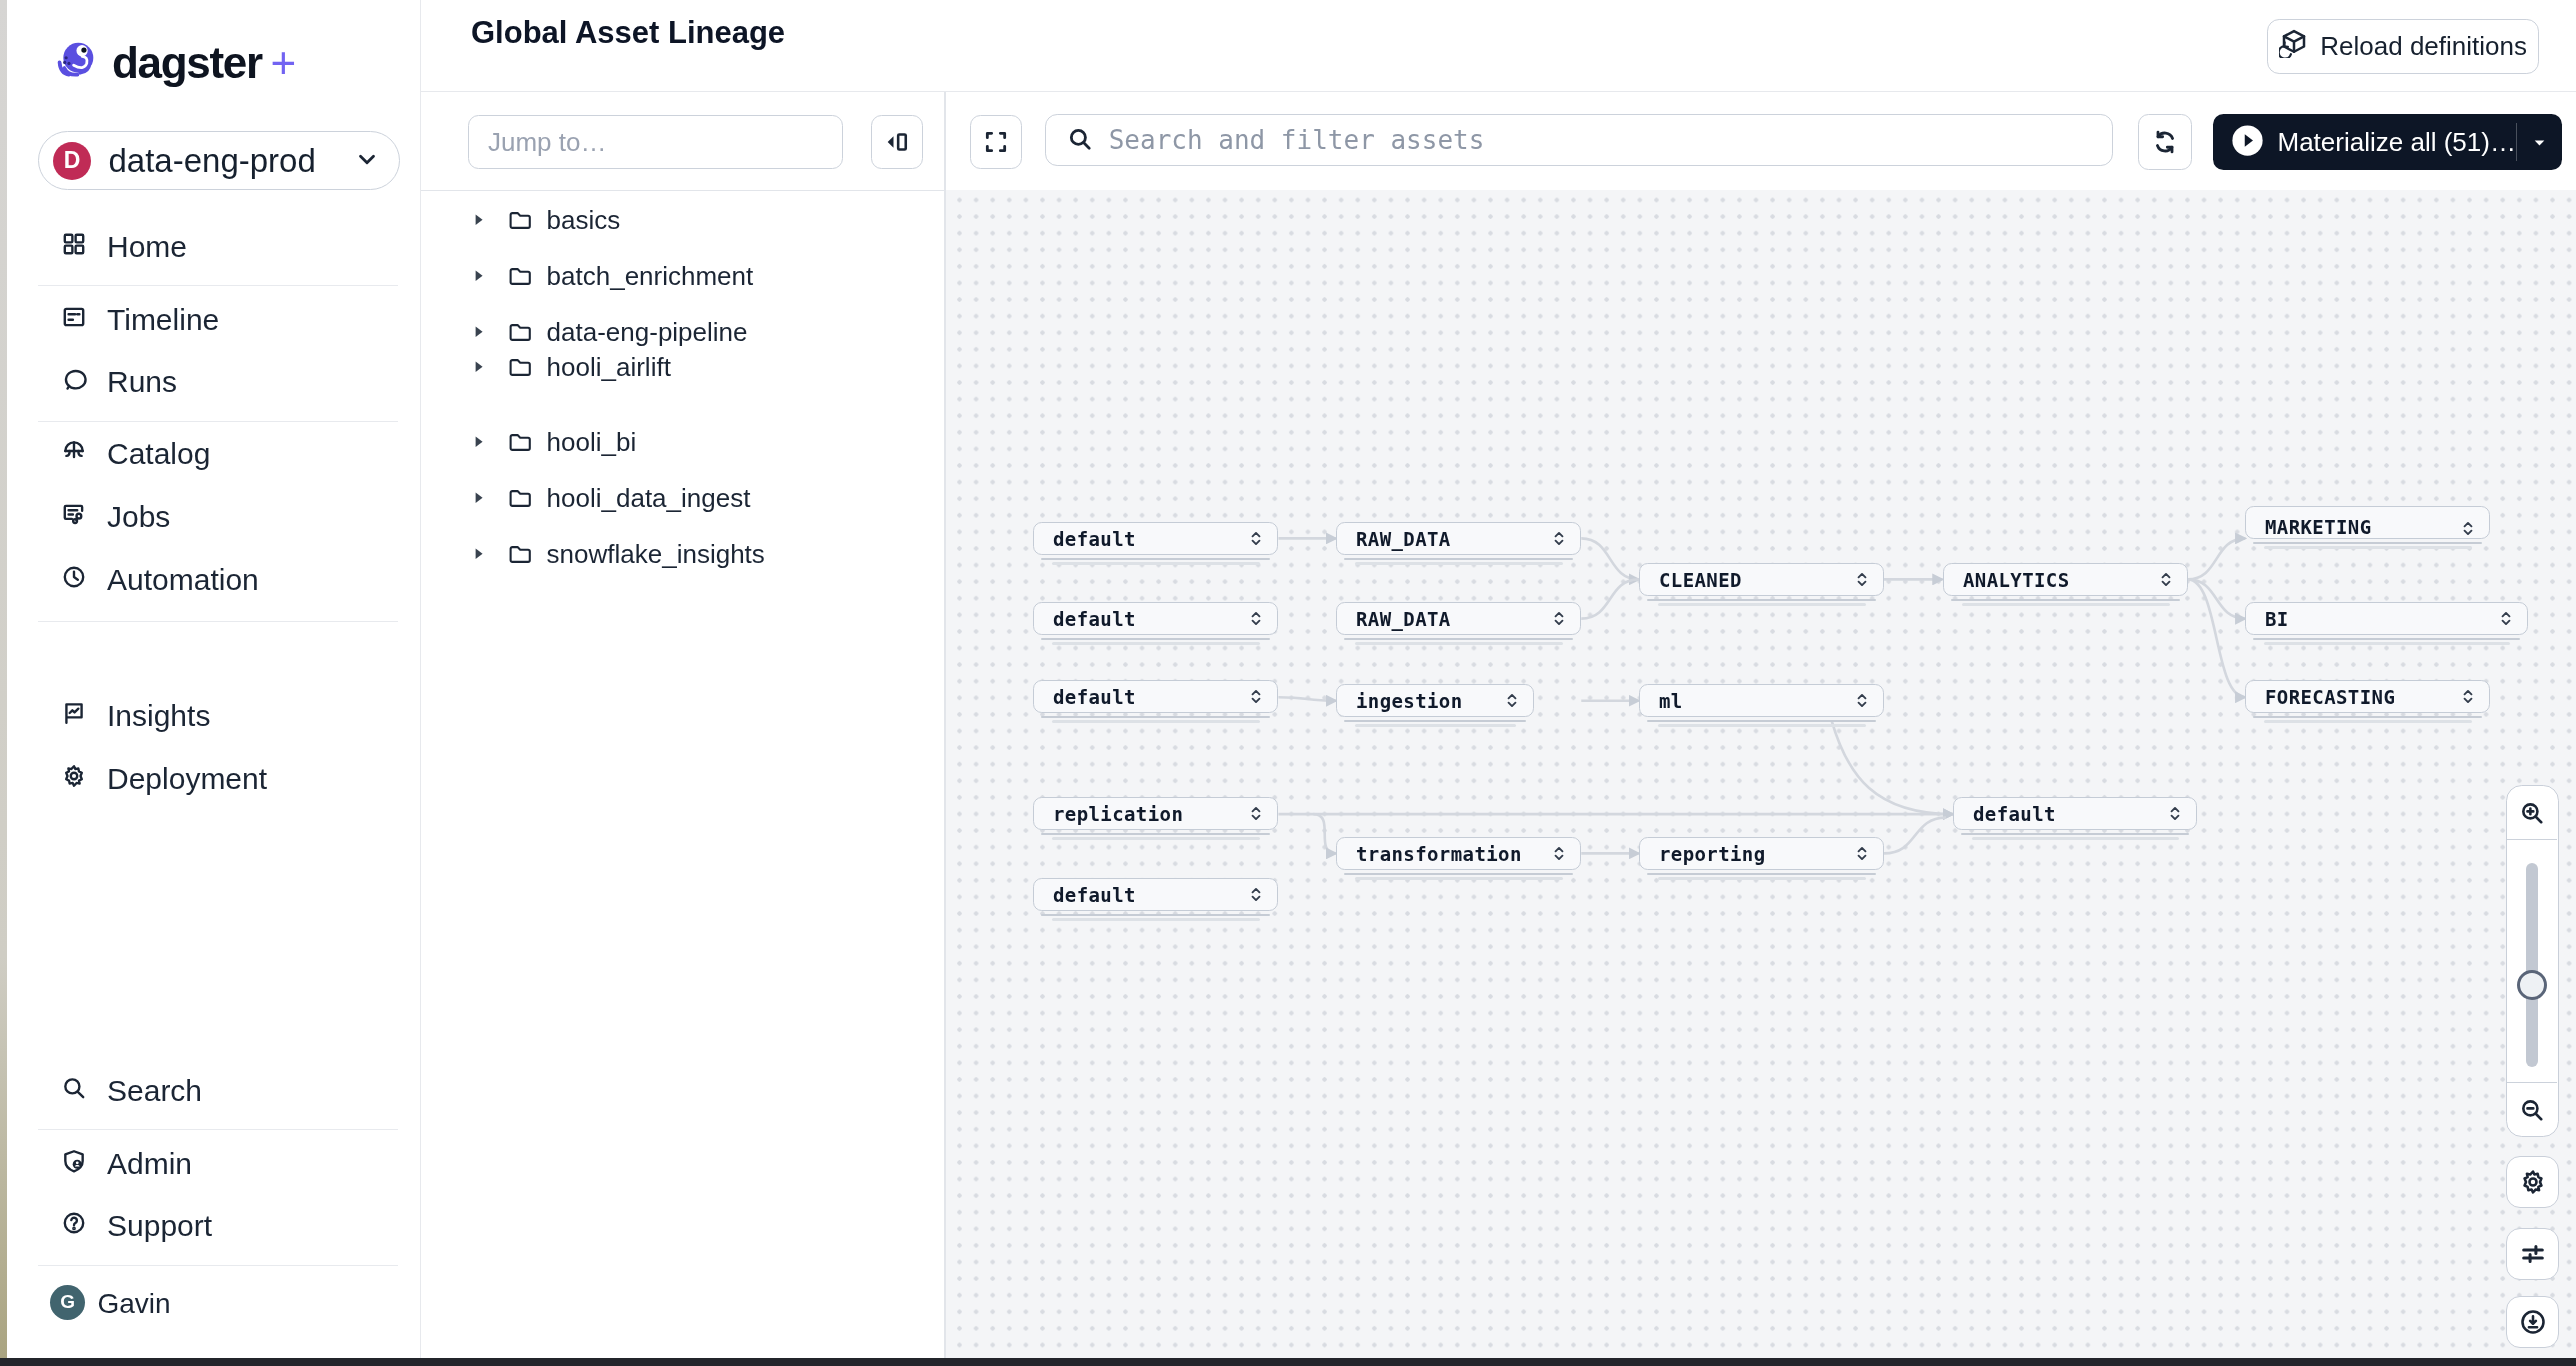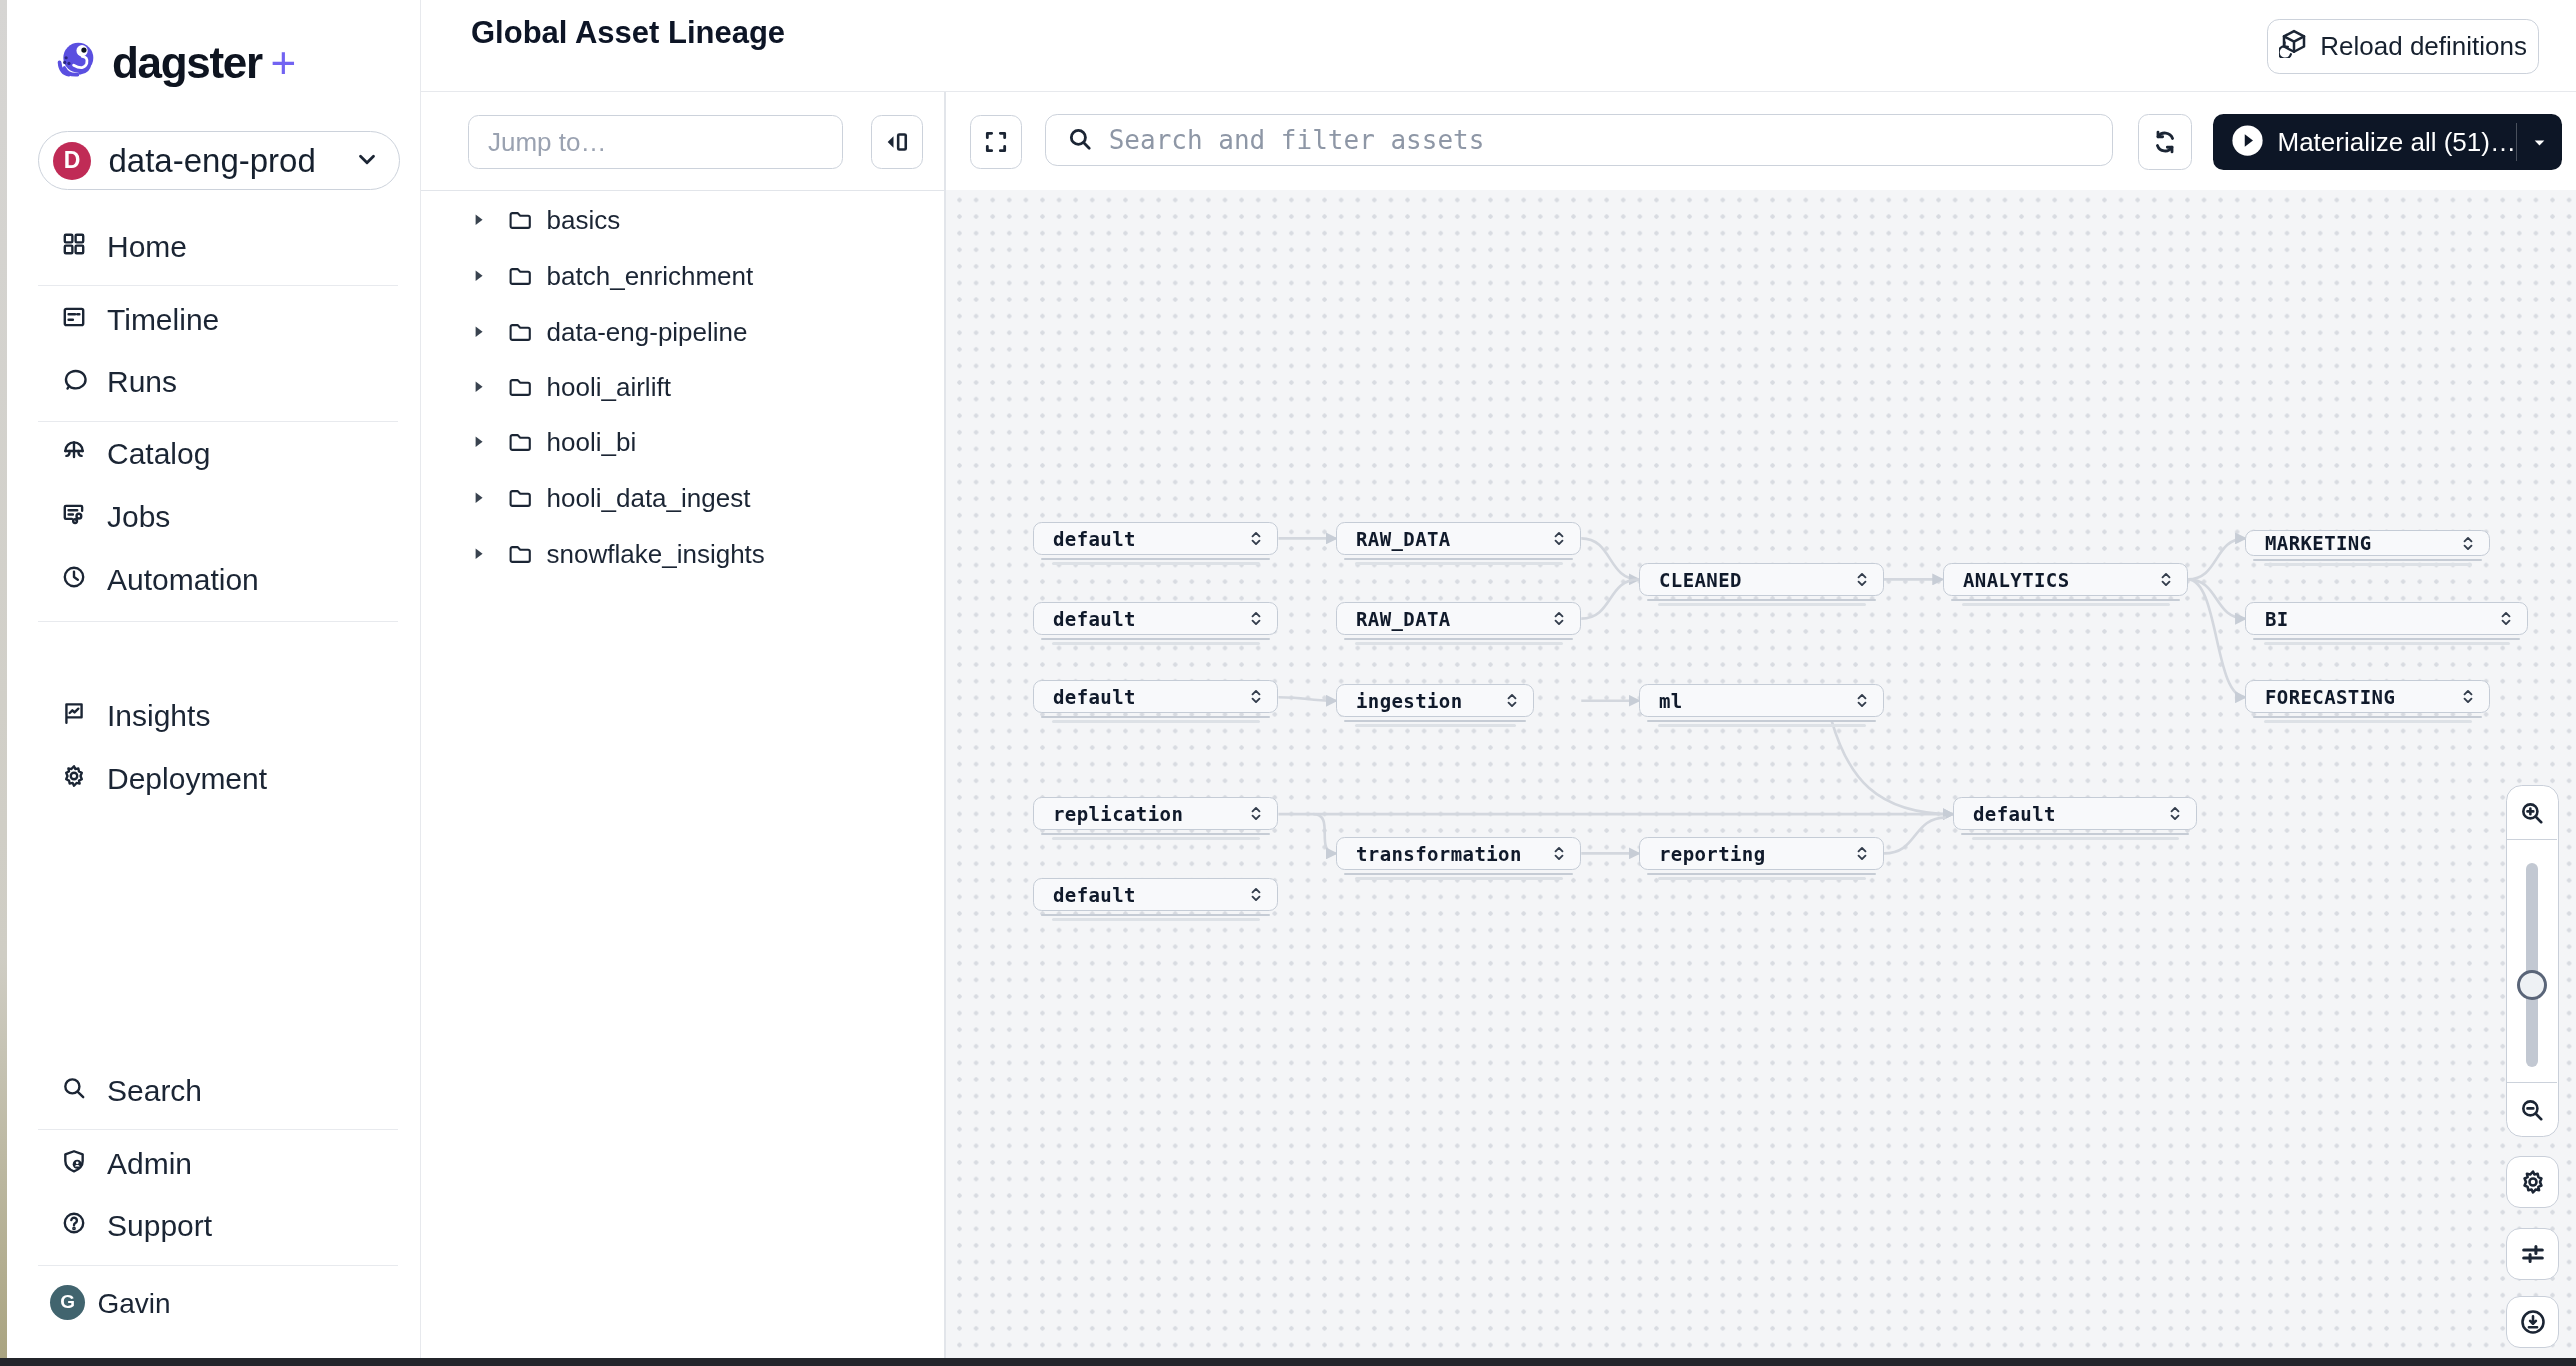--- a/index.html
+++ b/index.html
@@ -360,21 +360,21 @@
           <path d="M3 3l8 6-8 6z" fill="#39434f"></path>
         </svg>
       </span>
       <span class="ficon">
         <svg width="24.4" height="21" viewBox="0 0 28 24" fill="none" stroke="#1b2534" stroke-width="2.4" stroke-linejoin="round">
           <path d="M3 5.5a2 2 0 0 1 2-2h6l3 3h9a2 2 0 0 1 2 2v10a2 2 0 0 1-2 2H5a2 2 0 0 1-2-2z"></path>
         </svg>
       </span>
       <span class="flabel">data-eng-pipeline</span>
     </div>
-    <div class="tree-row" style="top: 360px;">
+    <div class="tree-row" style="top: 340px;">
       <span class="caret">
         <svg width="12.2" height="15.7" viewBox="0 0 14 18">
           <path d="M3 3l8 6-8 6z" fill="#39434f"></path>
         </svg>
       </span>
       <span class="ficon">
         <svg width="24.4" height="21" viewBox="0 0 28 24" fill="none" stroke="#1b2534" stroke-width="2.4" stroke-linejoin="round">
           <path d="M3 5.5a2 2 0 0 1 2-2h6l3 3h9a2 2 0 0 1 2 2v10a2 2 0 0 1-2 2H5a2 2 0 0 1-2-2z"></path>
         </svg>
       </span>
@@ -517,21 +517,21 @@
     </div>
     <div class="gnode" style="left: 997px; top: 373px; width: 245px; height: 33px;">
       <span class="glabel">ANALYTICS</span>
       <span style="display: flex; align-items: center;">
         <svg width="14" height="19" viewBox="0 0 16 22" fill="none" stroke="#333d4c" stroke-width="2.2" stroke-linecap="round" stroke-linejoin="round">
           <path d="M4 8.5l4-4 4 4"></path>
           <path d="M4 13.5l4 4 4-4"></path>
         </svg>
       </span>
     </div>
-    <div class="gnode" style="left: 1299px; top: 340px; width: 245px; height: 26px;">
+    <div class="gnode" style="left: 1299px; top: 316px; width: 245px; height: 33px; align-items: flex-end;">
       <span class="glabel">MARKETING</span>
       <span style="display: flex; align-items: center;">
         <svg width="14" height="19" viewBox="0 0 16 22" fill="none" stroke="#333d4c" stroke-width="2.2" stroke-linecap="round" stroke-linejoin="round">
           <path d="M4 8.5l4-4 4 4"></path>
           <path d="M4 13.5l4 4 4-4"></path>
         </svg>
       </span>
     </div>
     <div class="gnode" style="left: 1299px; top: 412px; width: 283px; height: 33px;">
       <span class="glabel">BI</span>

